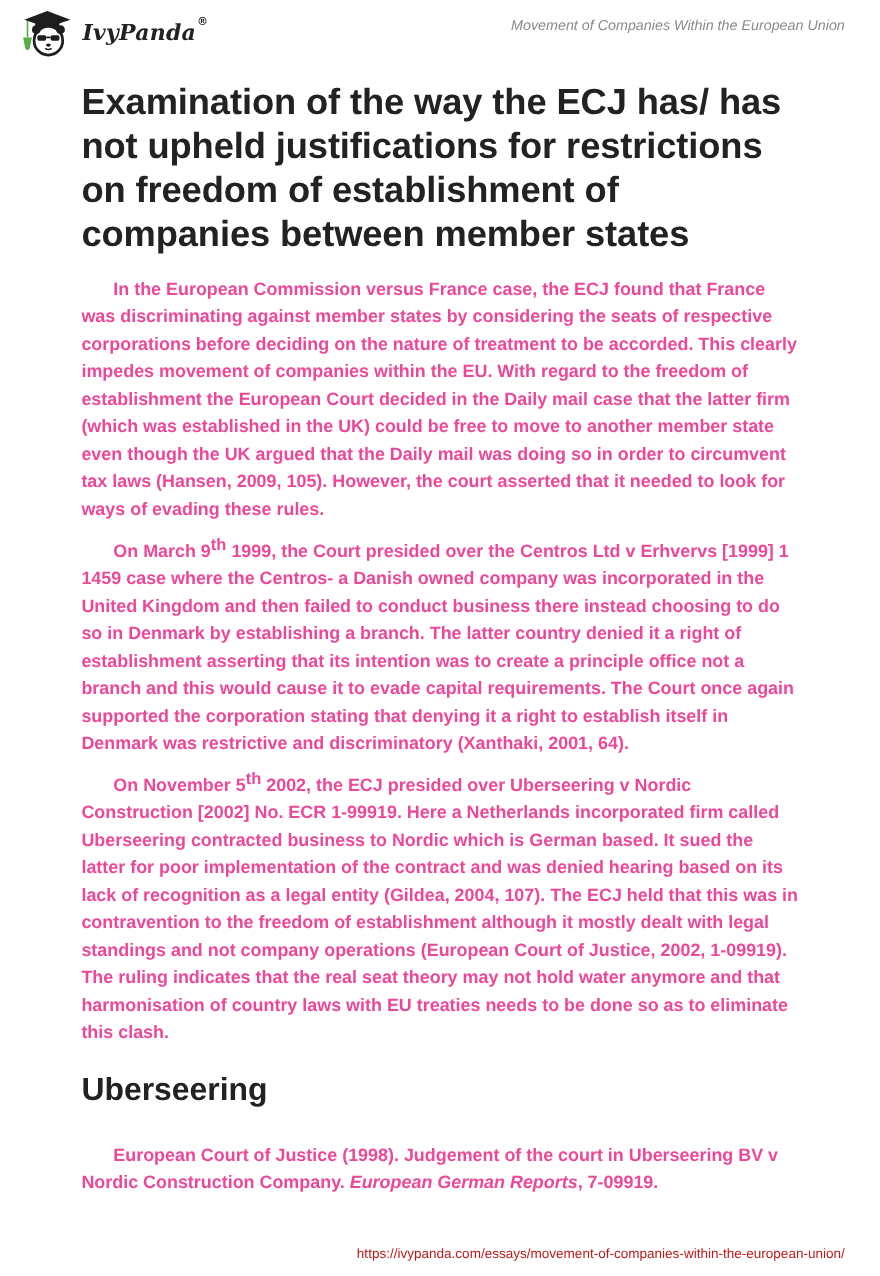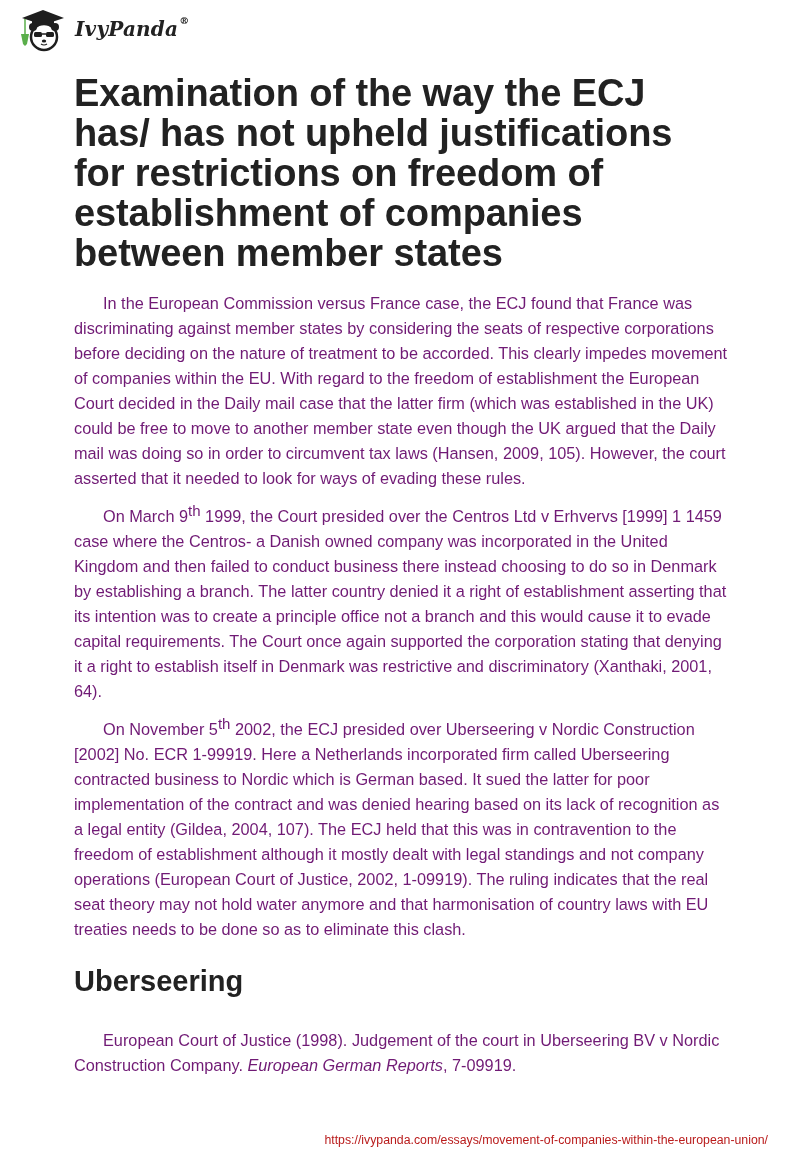--- a/index.html
+++ b/index.html
@@ -4,22 +4,22 @@
   <style>
     html, body { margin: 0; padding: 0; background: #ffffff; }
     body { width: 800px; height: 1160px; position: relative; overflow: hidden; font-family: "Liberation Sans", sans-serif; color: #222222; }
     .header { position: absolute; left: 0; top: 0; width: 800px; height: 56px; font-style: italic; }
     .logo { position: absolute; left: 18px; top: 6px; display: flex; align-items: center; }
     .logo svg { display: block; }
     .logo-text { font-family: "DejaVu Serif", serif; font-weight: bold; font-size: 20px; color: #222; margin-left: 7px; letter-spacing: 0.2px; }
     .logo-text sup { font-size: 10px; vertical-align: top; position: relative; top: -2px; margin-left: 1px; }
     .doc-title { position: absolute; right: 32px; top: 15px; font-size: 13px; color: #8a8a8a; }
     .content { position: absolute; left: 74px; top: 73px; width: 654px; }
-    h1 { font-size: 38px; font-weight: bold; line-height: 40px; margin: 0 0 18px 0; color: #222; letter-spacing: -0.1px; }
-    p { font-size: 16.3px; line-height: 25px; margin: 0 0 13px 0; text-indent: 29px; color: #701a75; }
+    h1 { font-size: 33px; font-weight: bold; line-height: 40px; margin: 0 0 18px 0; color: #222; letter-spacing: -0.1px; }
+    p { font-size: 16.3px; line-height: 25px; margin: 0 0 13px 0; text-indent: 29px; color: #ec4899; font-weight: bold; }
     p sup { font-size: 15px; line-height: 0; }
     h2 { font-size: 29px; font-weight: bold; margin: 22px 0 30px 0; line-height: 34px; color: #222; }
     .footer-url { position: absolute; right: 32px; top: 1133px; font-size: 12.3px; color: #b91c1c; }
   </style>
 </head>
 <body>
 
 <div class="header">
   <div class="logo">
     <svg width="50" height="46" viewBox="0 0 50 46">
@@ -36,20 +36,21 @@
 
       <rect x="16" y="26" width="8" height="5" rx="1.5" fill="#1e1e1e"></rect>
       <rect x="28" y="26" width="8" height="5" rx="1.5" fill="#1e1e1e"></rect>
       <line x1="24" y1="28" x2="28" y2="28" stroke="#1e1e1e" stroke-width="1.5"></line>
 
       <ellipse cx="26" cy="35" rx="2.2" ry="1.5" fill="#1e1e1e"></ellipse>
       <path d="M23,38 Q26,40 29,38" stroke="#1e1e1e" stroke-width="1.2" fill="none"></path>
     </svg>
     <span class="logo-text"><span>IvyPanda</span><sup>®</sup></span>
   </div>
+  <div class="doc-title">Movement of Companies Within the European Union</div>
 </div>
 
 <div class="content">
   <h1>Examination of the way the ECJ has/ has not upheld justifications for restrictions on freedom of establishment of companies between member states</h1>
 
   <p>In the European Commission versus France case, the ECJ found that France was discriminating against member states by considering the seats of respective corporations before deciding on the nature of treatment to be accorded. This clearly impedes movement of companies within the EU. With regard to the freedom of establishment the European Court decided in the Daily mail case that the latter firm (which was established in the UK) could be free to move to another member state even though the UK argued that the Daily mail was doing so in order to circumvent tax laws (Hansen, 2009, 105). However, the court asserted that it needed to look for ways of evading these rules.</p>
 
   <p><span>On March 9</span><sup>th</sup><span> 1999, the Court presided over the Centros Ltd v Erhvervs [1999] 1 1459 case where the Centros- a Danish owned company was incorporated in the United Kingdom and then failed to conduct business there instead choosing to do so in Denmark by establishing a branch. The latter country denied it a right of establishment asserting that its intention was to create a principle office not a branch and this would cause it to evade capital requirements. The Court once again supported the corporation stating that denying it a right to establish itself in Denmark was restrictive and discriminatory (Xanthaki, 2001, 64).</span></p>
 
   <p><span>On November 5</span><sup>th</sup><span> 2002, the ECJ presided over Uberseering v Nordic Construction [2002] No. ECR 1-99919. Here a Netherlands incorporated firm called Uberseering contracted business to Nordic which is German based. It sued the latter for poor implementation of the contract and was denied hearing based on its lack of recognition as a legal entity (Gildea, 2004, 107). The ECJ held that this was in contravention to the freedom of establishment although it mostly dealt with legal standings and not company operations (European Court of Justice, 2002, 1-09919). The ruling indicates that the real seat theory may not hold water anymore and that harmonisation of country laws with EU treaties needs to be done so as to eliminate this clash.</span></p>

